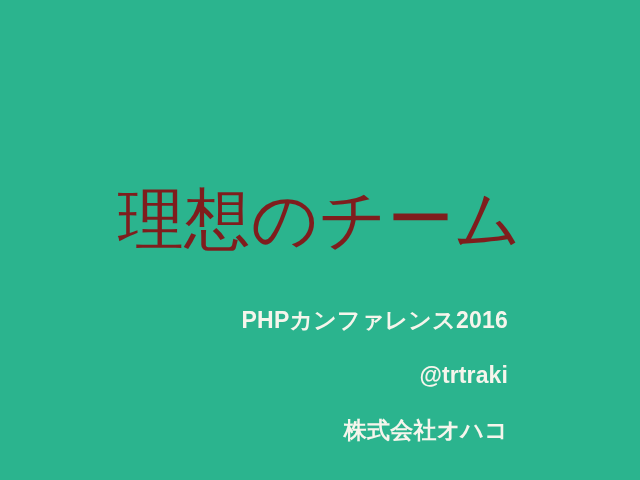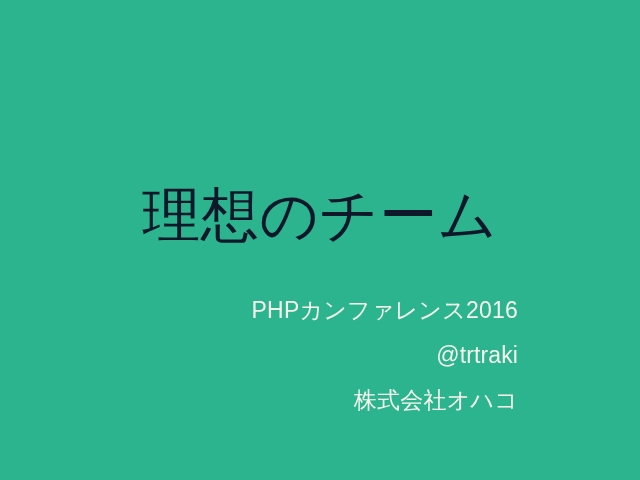--- a/index.html
+++ b/index.html
@@ -30,43 +30,43 @@
   .title-block {
     position: absolute;
     left: 0;
     right: 0;
     top: 181px;
     text-align: center;
   }
 
   .slide-title {
     margin: 0;
-    font-size: 58px;
+    font-size: 66px;
     line-height: 1.18;
     font-weight: 400;
     letter-spacing: 0.01em;
-    color: #0f172a;
+    color: #7f1d1d;
     white-space: nowrap;
   }
 
   
   .subtitle-block {
     position: absolute;
     left: 0;
     top: 288px;
     width: 518px;          
     text-align: right;
     padding: 0;
   }
 
   .subtitle-line {
-    margin: 0;
+    margin: 10px;
     font-size: 23px;
     line-height: 45px;
-    font-weight: 400;
+    font-weight: 700;
     letter-spacing: 0.01em;
     color: #f6f5ec;
     white-space: nowrap;
   }
 
   .subtitle-line.handle {
     letter-spacing: 0.005em;
   }
 </style>
 </head>

